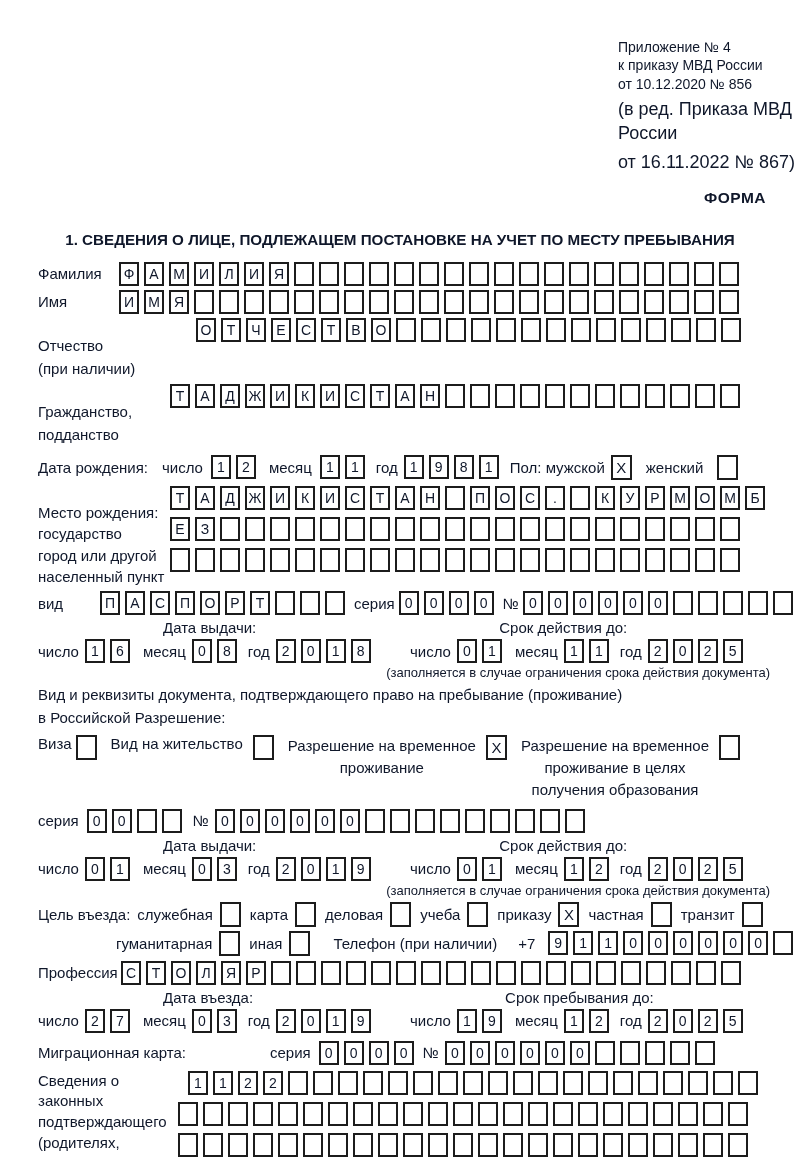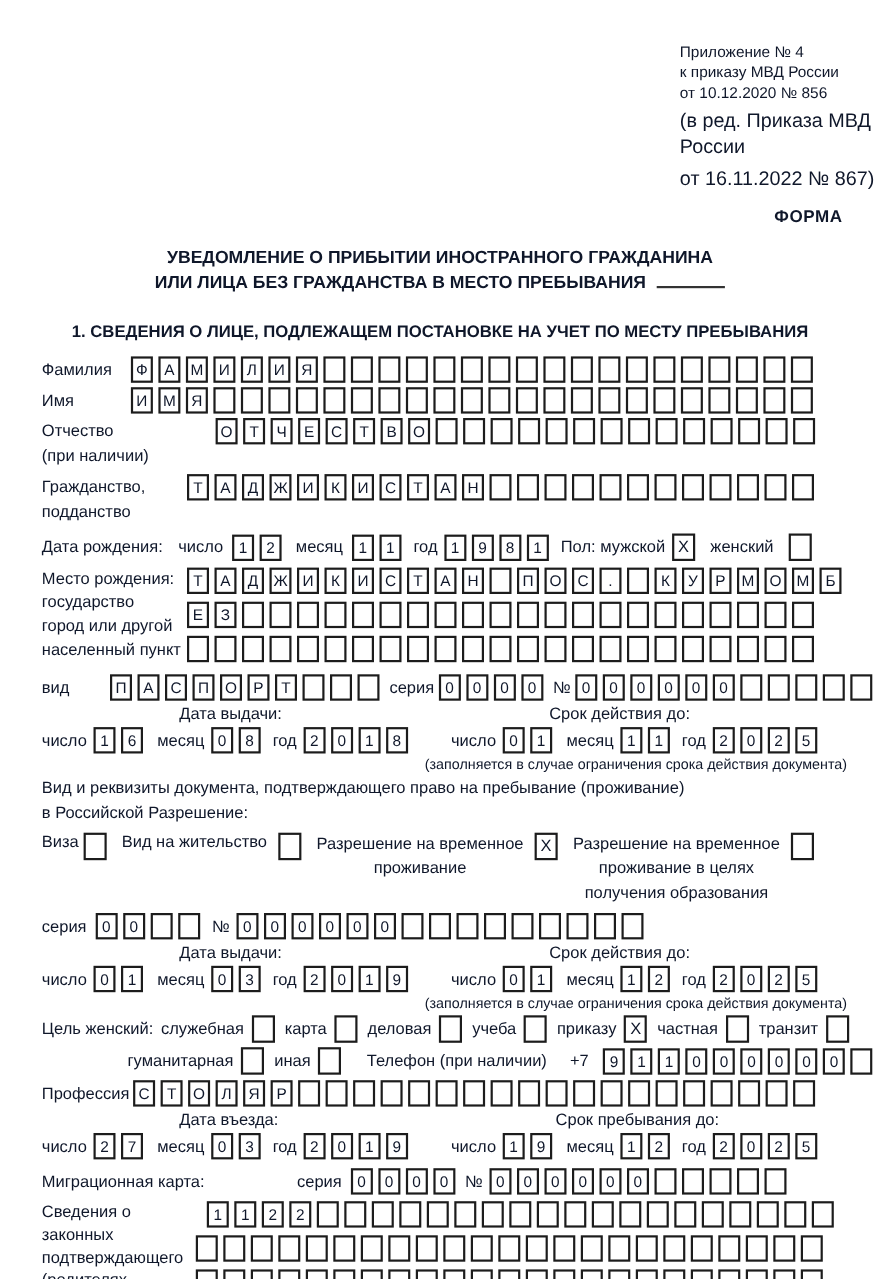--- a/index.html
+++ b/index.html
@@ -20,21 +20,21 @@
   .forma { text-align: right; padding-right: 34px; margin-top: 14px; font-weight: bold; font-size: 15.5px; letter-spacing: .5px; }
 
   .title { text-align: center; font-weight: bold; font-size: 16px; margin-top: 16px; line-height: 1.45; }
   .blank-line { display:inline-block; width:62px; border-bottom:2px solid #333; height: 4px; margin-left: 10px; }
 
   .section-heading { text-align: center; font-weight: bold; font-size: 15.2px; margin-top: 24px; }
 
   .frow { display: flex; align-items: center; margin-bottom: 4px; }
   .frow.top { align-items: flex-start; }
   .flabel { font-size: 15px; flex: none; }
-  .lab2 { line-height: 1.55; }
+  .lab2 { line-height: 1.55; margin-top: 16px; }
   .lab2 span { display: block; }
   .w81 { width: 81px; } .w158 { width: 158px; } .w132 { width: 132px; } .w83 { width: 83px; } .w62 { width: 62px; }
 
   .cells { display: flex; flex: none; }
   .cell {
     display: inline-flex; flex: none;
     width: 20px; height: 24px; margin-right: 5px;
     border: 2px solid #1c1c1c;
     align-items: center; justify-content: center;
     font-size: 14px;
@@ -86,24 +86,20 @@
 
   <div class="top-right">
     <div>Приложение № 4</div>
     <div>к приказу МВД России</div>
     <div>от 10.12.2020 № 856</div>
     <div class="sub">(в ред. Приказа МВД России</div>
     <div class="sub">от 16.11.2022 № 867)</div>
   </div>
   <div class="forma">ФОРМА</div>
 
-  <div class="title">
-    <div>УВЕДОМЛЕНИЕ О ПРИБЫТИИ ИНОСТРАННОГО ГРАЖДАНИНА</div>
-    <div><span>ИЛИ ЛИЦА БЕЗ ГРАЖДАНСТВА В МЕСТО ПРЕБЫВАНИЯ</span><span class="blank-line"></span></div>
-  </div>
 
   <div class="section-heading">1. СВЕДЕНИЯ О ЛИЦЕ, ПОДЛЕЖАЩЕМ ПОСТАНОВКЕ НА УЧЕТ ПО МЕСТУ ПРЕБЫВАНИЯ</div>
 
   <div class="content" style="margin-top:14px;">
 
     <div class="frow">
       <span class="flabel w81">Фамилия</span>
       <span class="cells">
           <span class="cell">Ф</span>
           <span class="cell">А</span>
@@ -552,21 +548,21 @@
             <span class="cell">2</span>
             <span class="cell">0</span>
             <span class="cell">2</span>
             <span class="cell">5</span>
           </span>
       </span>
     </div>
     <div class="note">(заполняется в случае ограничения срока действия документа)</div>
 
     <div class="purpose-row">
-      <span class="flabel">Цель женский:</span>
+      <span class="flabel">Цель въезда:</span>
       <span class="flabel">служебная</span>
       <span class="checkbox"></span>
       <span class="flabel">карта</span>
       <span class="checkbox"></span>
       <span class="flabel">деловая</span>
       <span class="checkbox"></span>
       <span class="flabel">учеба</span>
       <span class="checkbox"></span>
       <span class="flabel">приказу</span>
       <span class="checkbox">X</span>

